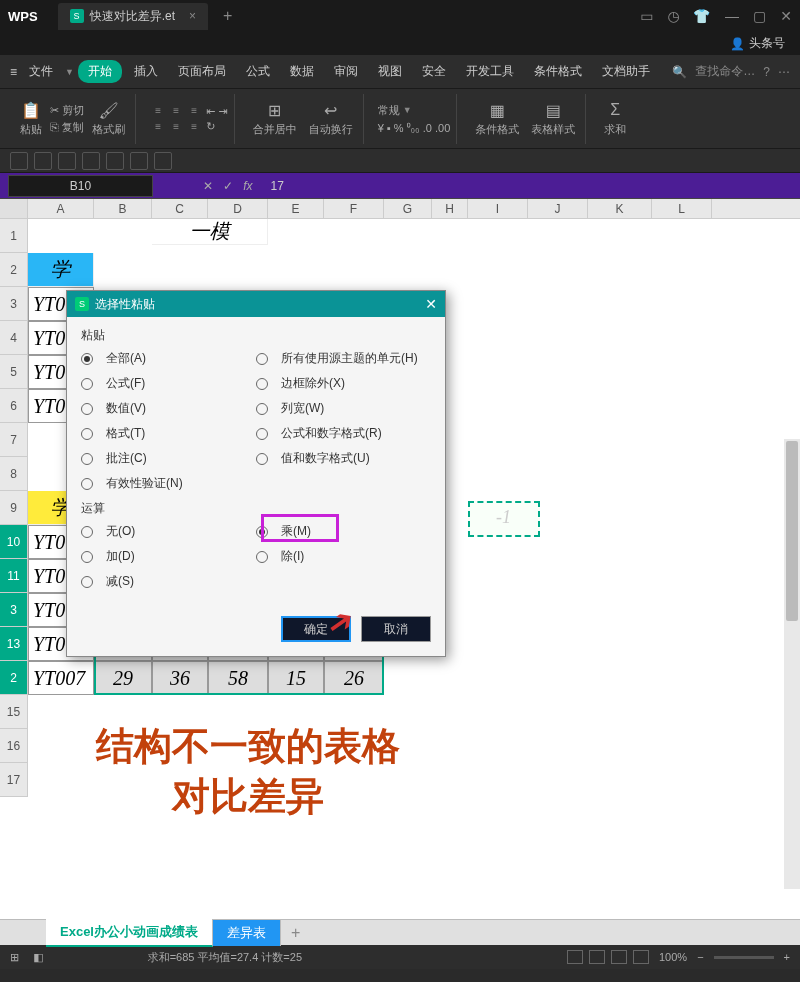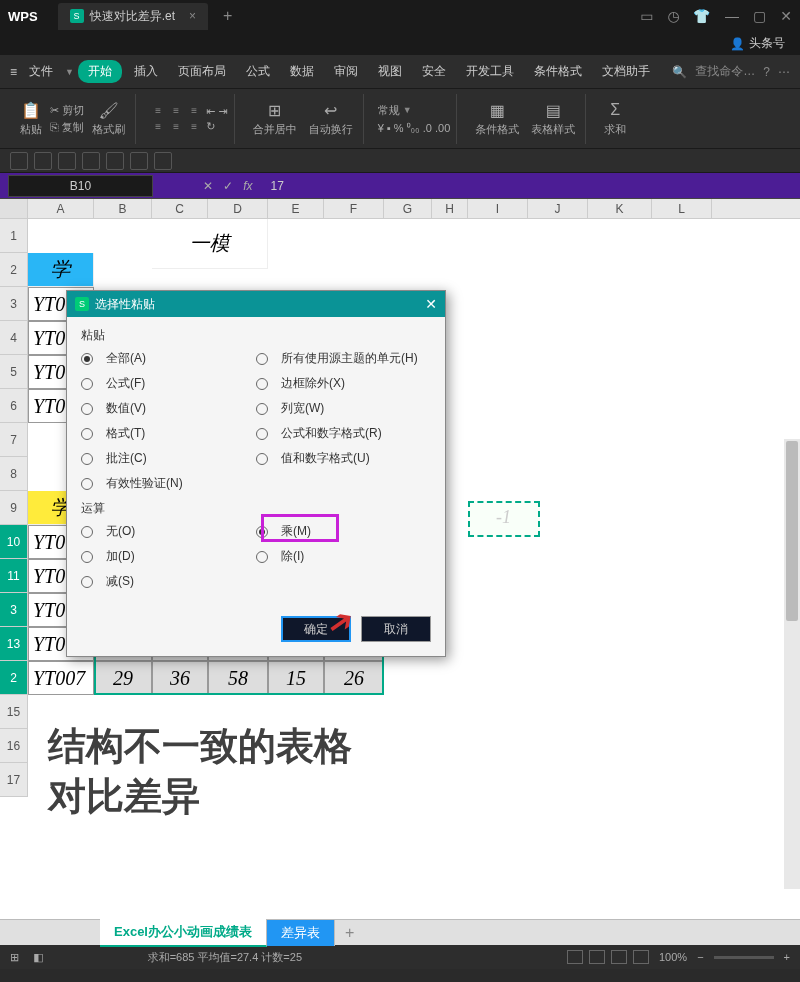--- a/index.html
+++ b/index.html
@@ -43,42 +43,42 @@
 .rh.sel{background:#0a8;color:#fff}
 .cells{position:absolute;left:28px;top:20px;right:0}
 .cell{position:absolute;border-right:1px solid #eee;border-bottom:1px solid #eee;font-family:"KaiTi","STKaiti",serif;font-size:20px;display:flex;align-items:center;justify-content:center;color:#000;font-style:italic}
 .hdr-cell{background:#29b6f6;font-weight:normal}
 .yellow{background:#ffeb3b}
 .data-cell{background:#ddd;border:1px solid #999}
 .sel-range{position:absolute;border:2px solid #0a8;pointer-events:none}
 .marquee{position:absolute;border:2px dashed #0a8;background:rgba(200,255,200,0.1)}
 .marquee-val{position:absolute;font-family:"KaiTi",serif;font-size:18px;font-style:italic}
 
-.big-text{position:absolute;font-family:"SimSun","STSong",serif;color:#404040;font-size:38px;font-weight:bold;width:400px}
+.big-text{position:absolute;font-family:"SimSun","STSong",serif;color:#c2410c;font-size:38px;font-weight:bold;text-align:center;width:400px}
 
 .dialog{position:absolute;left:66px;top:290px;width:380px;background:#f5f5f5;border:1px solid #888;box-shadow:3px 3px 12px rgba(0,0,0,0.4);z-index:100}
 .dlg-title{height:26px;background:#0a9396;color:#fff;display:flex;align-items:center;padding:0 8px;font-size:12px}
 .dlg-title-icon{width:14px;height:14px;background:#0c7;border-radius:2px;margin-right:6px;display:flex;align-items:center;justify-content:center;font-size:9px}
 .dlg-close{margin-left:auto;font-size:14px;cursor:pointer}
 .dlg-body{padding:10px 14px;color:#333;font-size:12px}
 .dlg-section{margin-bottom:8px}
 .dlg-label{margin-bottom:6px}
 .dlg-cols{display:flex}
 .dlg-col{flex:1;display:flex;flex-direction:column;gap:8px}
 .radio-row{display:flex;align-items:center;gap:13px}
 .radio{width:12px;height:12px;border:1px solid #666;border-radius:50%;display:inline-flex;align-items:center;justify-content:center}
 .radio.checked::after{content:"";width:6px;height:6px;background:#333;border-radius:50%}
 .chk{width:12px;height:12px;border:1px solid #666;display:inline-block}
 .highlight-box{position:absolute;border:3px solid #c821d8;pointer-events:none}
 .dlg-btns{display:flex;justify-content:flex-end;gap:10px;padding:8px 14px 14px}
 .dlg-btn{width:70px;height:26px;border:1px solid #999;background:#0f172a;display:flex;align-items:center;justify-content:center;cursor:pointer}
 .dlg-btn.primary{border:2px solid #2196f3}
 .arrow{position:absolute;color:#d32f2f;font-size:32px;transform:rotate(-35deg)}
 
-.sheet-tabs{height:26px;background:#e0e0e0;display:flex;align-items:center;padding-left:100px;border-top:1px solid #bbb}
+.sheet-tabs{height:26px;background:#e0e0e0;display:flex;align-items:center;padding-left:46px;border-top:1px solid #bbb}
 .stab{padding:4px 14px;font-size:13px;border-right:1px solid #bbb;cursor:pointer}
 .stab.active{color:#0a8;font-weight:bold;border-bottom:2px solid #0a8;background:#fff}
 .stab.blue{background:#2196f3;color:#fff}
 .stab-add{padding:0 10px;color:#888;font-size:16px}
 
 .statusbar{height:24px;background:#2d2d2d;display:flex;align-items:center;padding:0 10px;color:#aaa;font-size:11px;gap:14px}
 .sb-right{margin-left:auto;display:flex;align-items:center;gap:10px}
 .sb-icons{display:flex;gap:6px}
 .sb-ico{width:16px;height:14px;border:1px solid #666}
 .dropdown-arrow{font-size:9px;color:#888}
@@ -257,21 +257,21 @@
     <div class="rh sel">11</div>
     <div class="rh sel">3</div>
     <div class="rh sel">13</div>
     <div class="rh sel">2</div>
     <div class="rh">15</div>
     <div class="rh">16</div>
     <div class="rh">17</div>
   </div>
   <div class="cells">
 
-    <div class="cell" style="left:124px;top:0;width:116px;height:50px">一模</div>
+    <div class="cell" style="left:124px;top:0;width:116px;height:26px">一模</div>
 
     <div class="cell hdr-cell" style="left:0;top:34px;width:66px;height:34px">学</div>
     <div class="cell" style="left:0;top:68px;width:66px;height:34px;justify-content:flex-start;padding-left:4px;border:1px solid #999">YT0</div>
     <div class="cell" style="left:0;top:102px;width:66px;height:34px;justify-content:flex-start;padding-left:4px;border:1px solid #999">YT0</div>
     <div class="cell" style="left:0;top:136px;width:66px;height:34px;justify-content:flex-start;padding-left:4px;border:1px solid #999">YT0</div>
     <div class="cell" style="left:0;top:170px;width:66px;height:34px;justify-content:flex-start;padding-left:4px;border:1px solid #999">YT0</div>
 
     <div class="cell yellow" style="left:0;top:272px;width:66px;height:34px">学</div>
     <div class="cell" style="left:0;top:306px;width:66px;height:34px;justify-content:flex-start;padding-left:4px;border:1px solid #999">YT0</div>
     <div class="cell" style="left:0;top:340px;width:66px;height:34px;justify-content:flex-start;padding-left:4px;border:1px solid #999">YT0</div>

